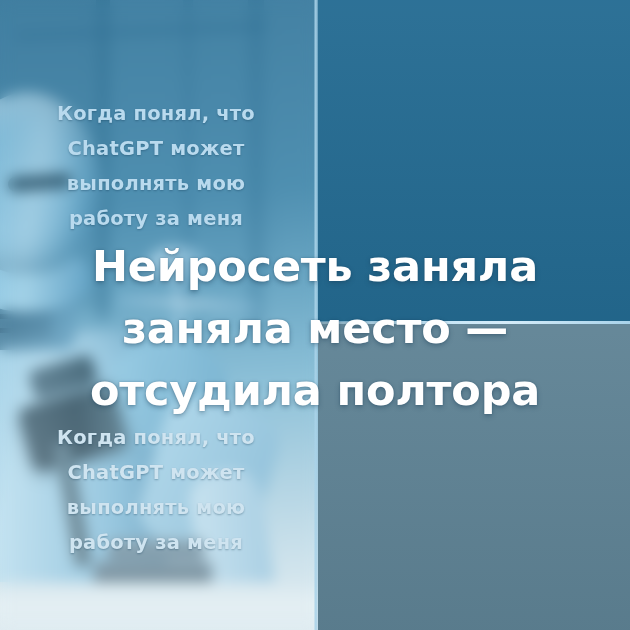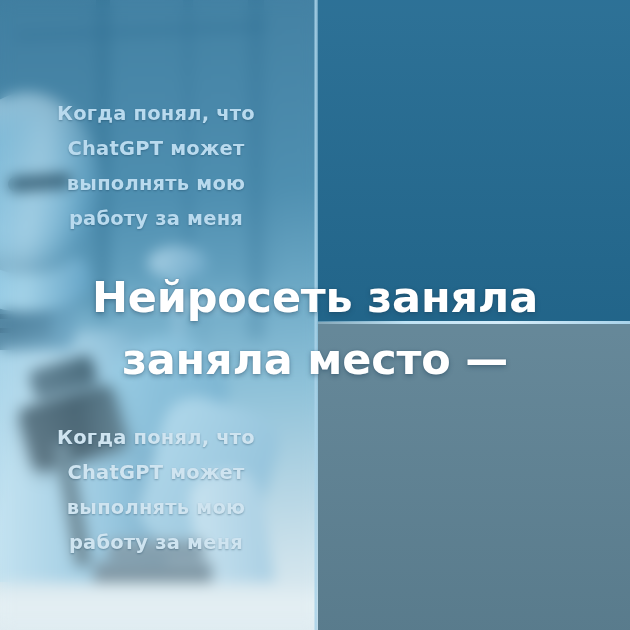--- a/index.html
+++ b/index.html
@@ -266,15 +266,16 @@
     <div>выполнять мою</div>
     <div>работу за меня</div>
   </div>
 
   <div class="hline"></div>
   <div class="vline"></div>
 
   <div class="headline">
     <div>Нейросеть заняла</div>
     <div>заняла место —</div>
+    <div>отсудила полтора</div>
   </div>
 
 </div>
 
 </body></html>

